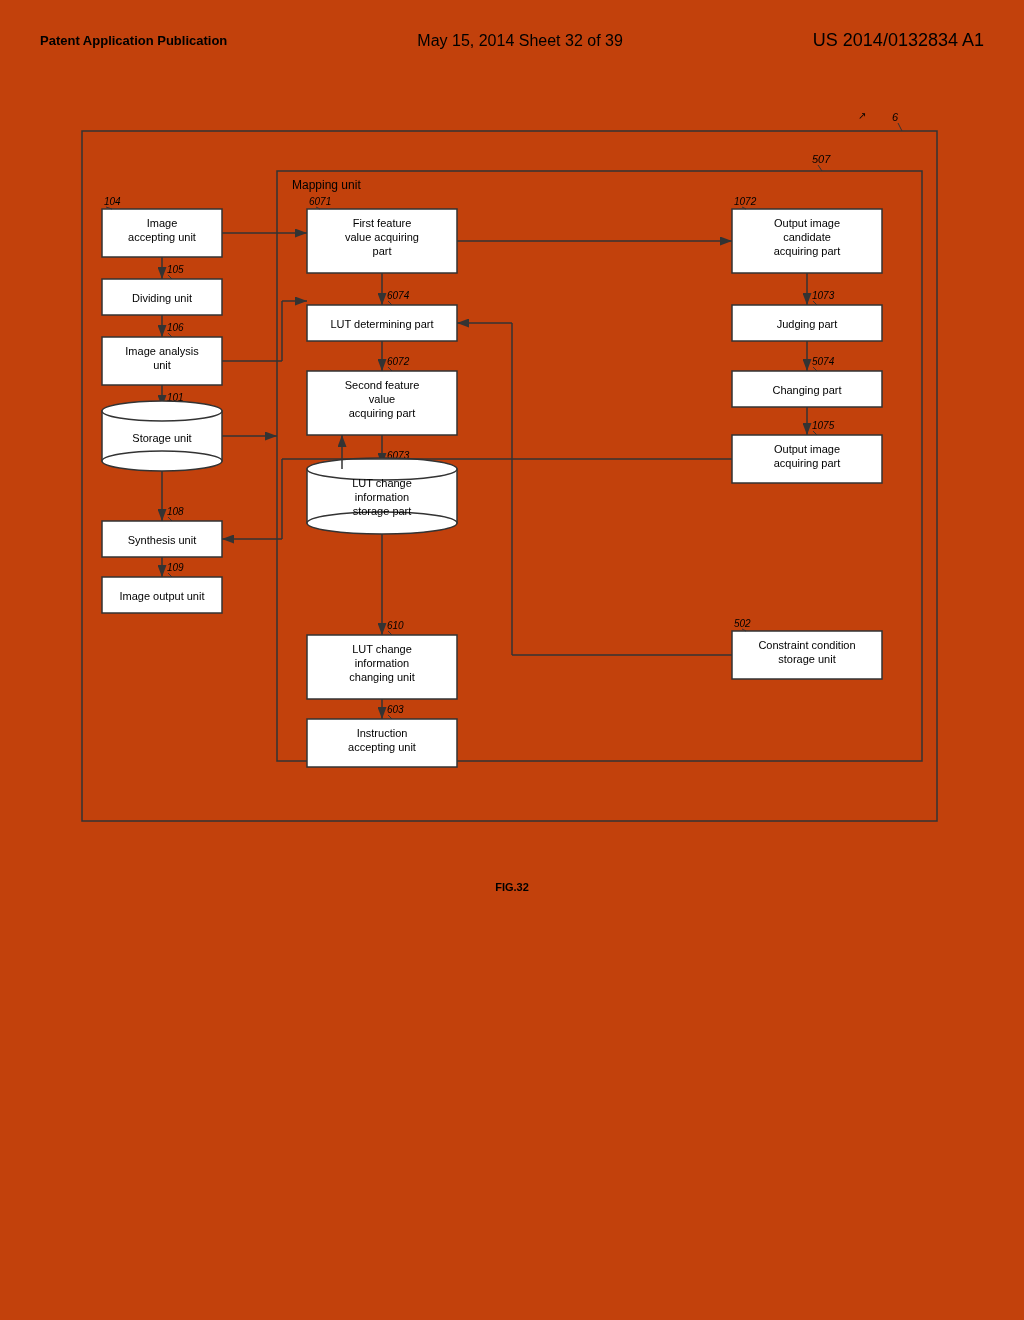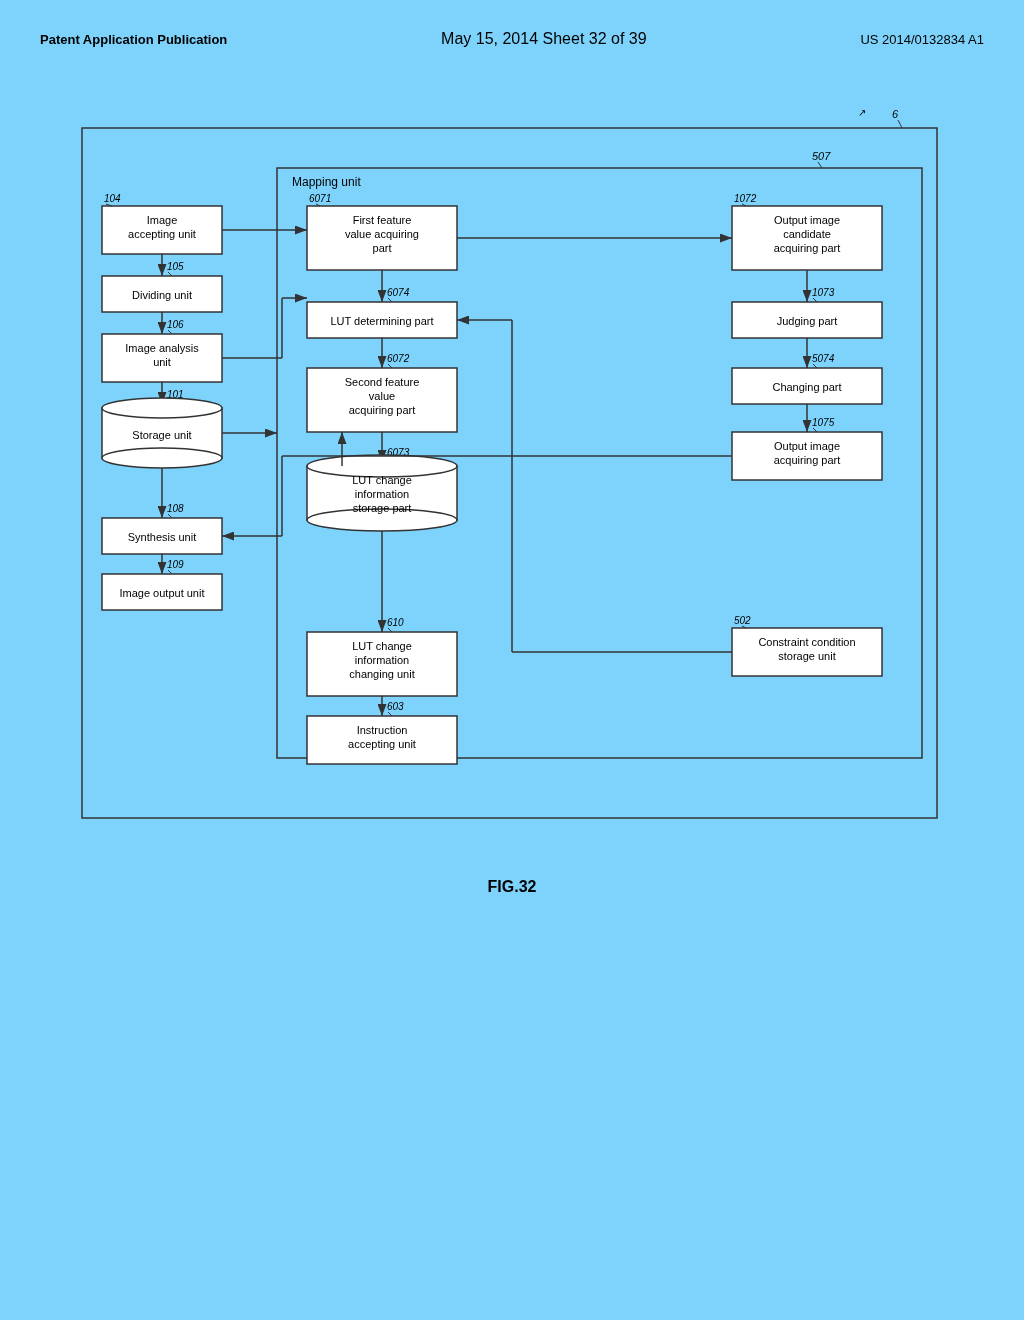--- a/index.html
+++ b/index.html
@@ -6,43 +6,43 @@
     body {
       background: #fff;
       font-family: Arial, sans-serif;
       width: 1024px;
       min-height: 1320px;
       position: relative;
     }
     .page {
       width: 1024px;
       min-height: 1320px;
-      background: #7dd3fc;
+      background: #c2410c;
       padding: 20px 40px;
     }
     .header {
       display: flex;
       justify-content: space-between;
       align-items: center;
       padding: 10px 0 20px 0;
       font-size: 13px;
     }
     .header-left { font-weight: bold; }
     .header-center { font-size: 16px; }
-    .header-right { font-size: 13px; }
+    .header-right { font-size: 18px; }
 
     .diagram-area {
       margin: 30px auto;
       width: 900px;
       position: relative;
     }
 
     .fig-caption {
       text-align: center;
-      font-size: 16px;
+      font-size: 11px;
       font-weight: bold;
       margin-top: 40px;
     }
   </style>
 </head>
 <body>
 
 <div class="page">
 
   <div class="header">

